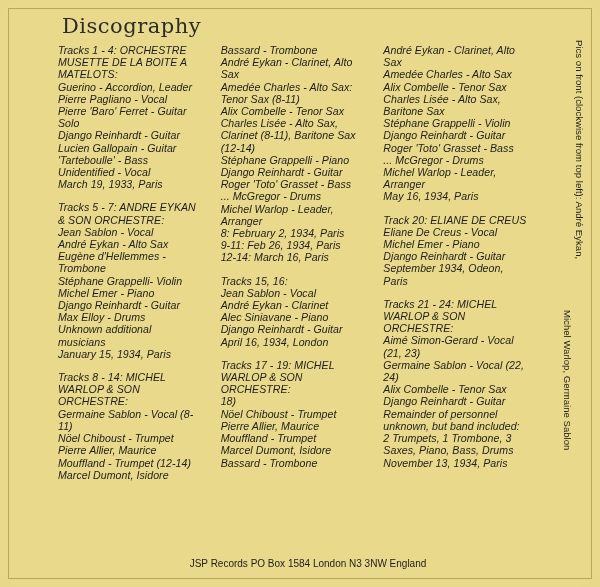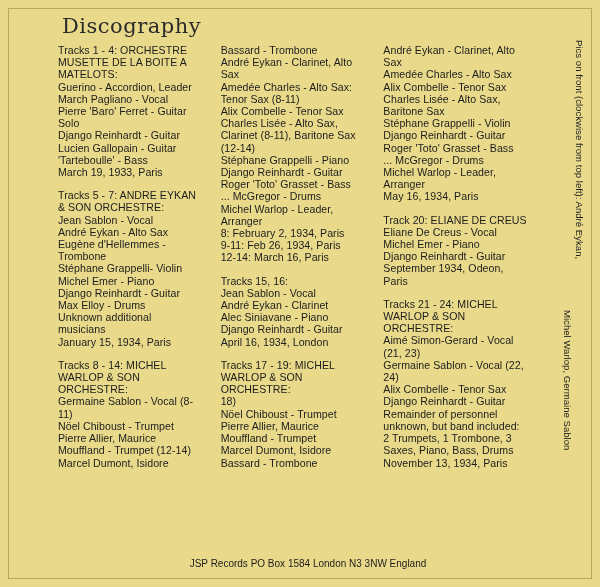--- a/index.html
+++ b/index.html
@@ -47,20 +47,21 @@
     height: 505px;
     display: flex;
     gap: 10px;
   }
   .col {
     width: 153px;
     font-size: 10.6px;
     line-height: 12.2px;
     color: #1c1c1c;
     letter-spacing: 0.05px;
+    font-style: italic;
   }
   .col p {
     margin: 0;
     padding: 0;
   }
   .col p.gap {
     margin-top: 11px;
   }
   .footer {
     position: absolute;
@@ -103,26 +104,27 @@
 
   <div class="title">Discography</div>
 
   <div class="columns">
 
     <div class="col">
       <p>Tracks 1 - 4: ORCHESTRE</p>
       <p>MUSETTE DE LA BOITE A</p>
       <p>MATELOTS:</p>
       <p>Guerino - Accordion, Leader</p>
-      <p>March Pagliano - Vocal</p>
+      <p>Pierre Pagliano - Vocal</p>
       <p>Pierre 'Baro' Ferret - Guitar</p>
       <p>Solo</p>
       <p>Django Reinhardt - Guitar</p>
       <p>Lucien Gallopain - Guitar</p>
       <p>'Tarteboulle' - Bass</p>
+      <p>Unidentified - Vocal</p>
       <p>March 19, 1933, Paris</p>
 
       <p class="gap">Tracks 5 - 7: ANDRE EYKAN</p>
       <p>&amp; SON ORCHESTRE:</p>
       <p>Jean Sablon - Vocal</p>
       <p>André Eykan - Alto Sax</p>
       <p>Eugène d'Hellemmes -</p>
       <p>Trombone</p>
       <p>Stéphane Grappelli- Violin</p>
       <p>Michel Emer - Piano</p>

